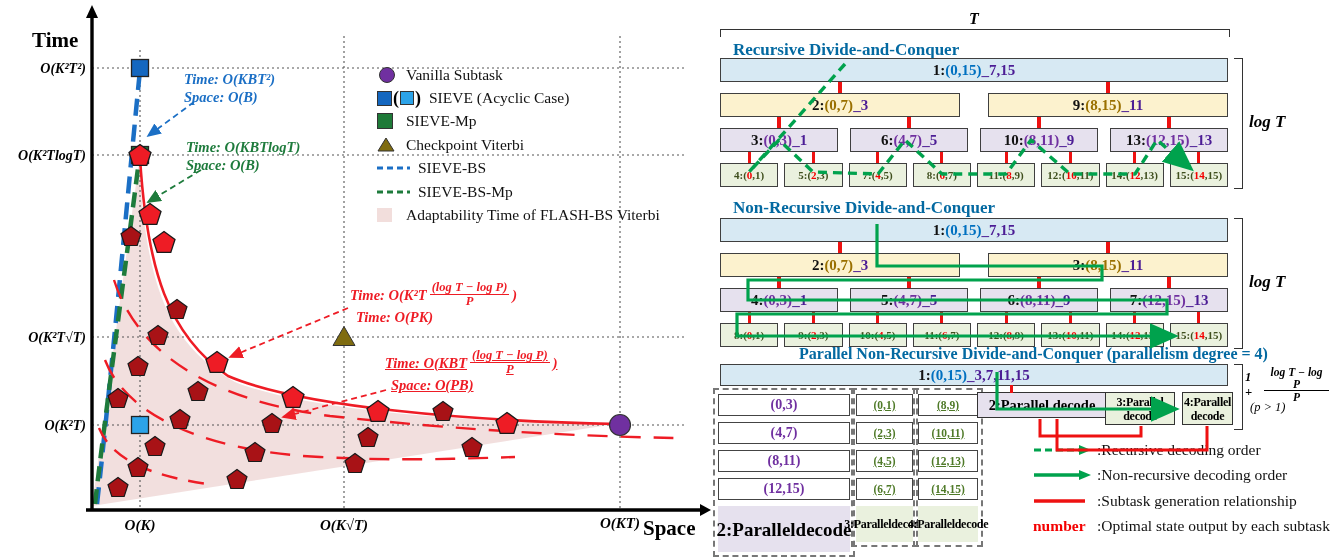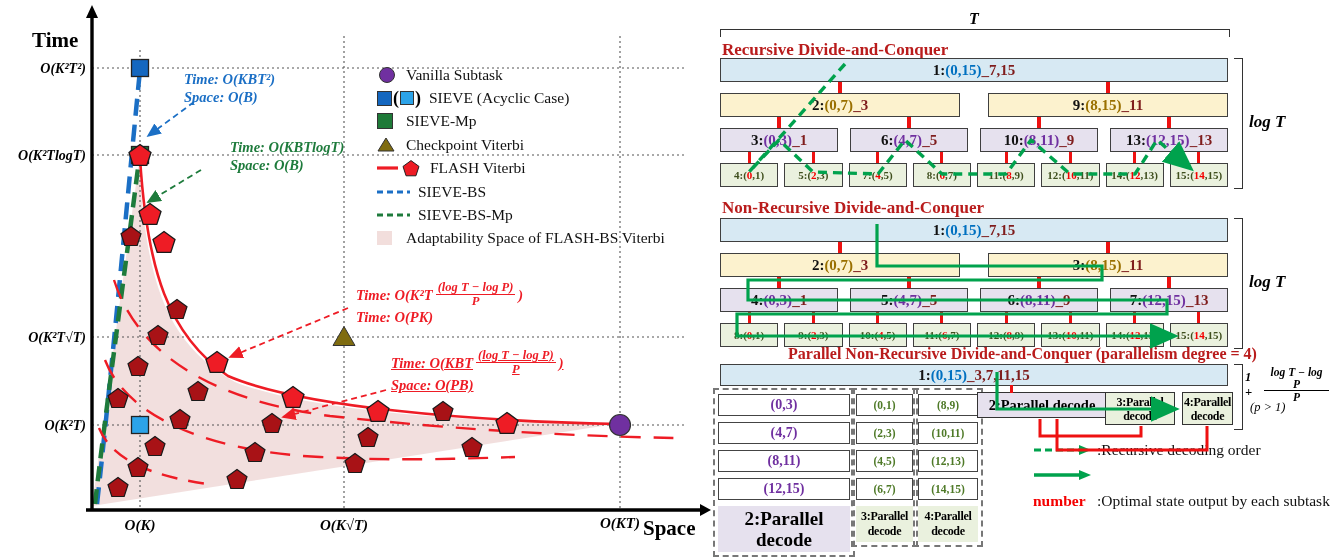--- a/index.html
+++ b/index.html
@@ -1,59 +1,59 @@
 <!DOCTYPE html>
 <html><head>
 <meta charset="utf-8">
 <style>
   html,body{margin:0;padding:0;background:#fff;font-family:"Liberation Serif",serif;}
   #fig{position:relative;width:1332px;height:560px;background:#fff;overflow:hidden;}
   svg text{font-family:"Liberation Serif",serif;}
 
   
   .ann{position:absolute;font-weight:bold;font-style:italic;font-size:14.5px;line-height:18px;white-space:nowrap;z-index:4;}
-  .ann .fline{display:flex;align-items:center;margin-left:6px;}
+  .ann .fline{display:flex;align-items:center;}
   .frac{display:inline-block;text-align:center;margin:0 3px;line-height:1.05;}
   .frac .num{display:block;font-size:12.5px;border-bottom:1.6px solid currentColor;padding:0 2px;}
   .frac .den{display:block;font-size:12.5px;}
   .c-blueann{color:#1B6FC5;} .c-greenann{color:#1E7B3C;} .c-redann{color:#EE1C25;}
 
   
   #legend{position:absolute;left:377px;top:63px;z-index:4;}
   .lrow{display:flex;align-items:center;height:23.4px;}
   .lrow .lic{display:inline-flex;align-items:center;margin-right:7px;}
   .lrow .llabel{font-size:15.5px;color:#111;white-space:nowrap;}
   .sq{display:inline-block;width:13px;height:13px;border:1px solid #333;}
   .par{font-size:18px;font-weight:bold;margin:0 1px;line-height:13px;}
 
   
   #panel{position:absolute;left:712px;top:0;width:620px;height:560px;}
-  .sectitle{position:absolute;font-weight:bold;font-size:17px;color:#b91c1c;white-space:nowrap;z-index:2;}
+  .sectitle{position:absolute;font-weight:bold;font-size:17px;color:#0369a1;white-space:nowrap;z-index:2;margin-left:11px;}
   .tbracket{position:absolute;height:7px;border:1.6px solid #333;border-bottom:none;z-index:1;}
   .rbracket{position:absolute;width:8px;border:1.7px solid #333;border-left:none;z-index:1;}
   .tlabel{position:absolute;font-weight:bold;font-style:italic;font-size:16px;text-align:center;z-index:2;}
   .logt{position:absolute;font-weight:bold;font-size:17px;white-space:nowrap;z-index:2;}
   .logt i{font-style:italic;}
 
   .rows{position:absolute;left:8px;width:508px;z-index:2;}
   .trow{display:flex;justify-content:space-between;margin-bottom:11px;height:24px;position:relative;}
   .tbox{flex:1;position:relative;border:1.4px solid #3f3f3f;display:flex;align-items:center;justify-content:center;
         font-weight:bold;font-size:15px;white-space:nowrap;box-sizing:border-box;}
   .tbox::before{content:"";position:absolute;top:-12.5px;left:calc(50% - 1.6px);width:3.2px;height:11px;background:#EE1111;}
   .trow.root .tbox::before,.tbox.noTick::before{display:none;}
   .tbox.leaf{font-size:11px;color:#3F4F1E;}
-  .tbox .nid{color:#111;} .tbox .out{color:#7f1d1d;} .tbox .ra{color:#F40000;}
+  .tbox .nid{color:#111;} .tbox .out{color:#4c1d95;} .tbox .ra{color:#F40000;}
 
   
   #proot{position:absolute;left:8px;top:364px;width:508px;height:22px;z-index:2;}
   .pcol{position:absolute;top:388px;border:2px dashed #777;padding:4px 3px 3px 3px;z-index:2;background:transparent;}
   .pbox{height:20px;margin-bottom:6px;border:1.5px solid #444;background:#fff;display:flex;align-items:center;justify-content:center;
         font-weight:bold;font-size:14px;white-space:nowrap;}
-  .pcol.small .pbox{font-size:11.5px;}
-  .pfooter{display:flex;flex-direction:column;align-items:center;justify-content:center;font-weight:bold;text-align:center;}
+  .pcol.small .pbox{font-size:11.5px;text-decoration:underline;}
+  .pfooter{display:flex;align-items:center;justify-content:center;font-weight:bold;text-align:center;}
   .pfooter.f-big{font-size:19px;line-height:21px;height:46px;background:#E6E1EE;}
   .pfooter.f-small{font-size:12px;line-height:15px;height:36px;background:#EAF1DE;letter-spacing:-0.3px;}
   .topbox{position:absolute;border:1.6px solid #333;display:flex;align-items:center;justify-content:center;
           font-weight:bold;z-index:3;box-sizing:border-box;}
   #pbox2{left:265px;top:392px;width:130px;height:26px;background:#E6E1EE;font-size:14.5px;}
   #pbox3{left:393px;top:392px;width:70px;height:33px;background:#EAF1DE;font-size:12px;flex-direction:column;line-height:14px;letter-spacing:-0.3px;}
   #pbox4{left:470px;top:392px;width:51px;height:33px;background:#EAF1DE;font-size:12px;flex-direction:column;line-height:14px;letter-spacing:-0.3px;}
   .b3label{position:absolute;left:533px;top:366px;display:flex;align-items:center;font-style:italic;font-weight:bold;font-size:12.5px;z-index:2;}
   .b3label .frac .num,.b3label .frac .den{font-size:11.5px;}
   .b3cond{position:absolute;left:538px;top:400px;font-style:italic;font-size:12.5px;z-index:2;}
@@ -166,21 +166,21 @@
       <text x="140" y="530">O(K)</text>
       <text x="344" y="530">O(K√T)</text>
       <text x="620" y="528">O(KT)</text>
     </g>
   </svg>
 
   <div class="ann c-blueann" style="left:184px;top:70px;">
     <div>Time: O(KBT²)</div>
     <div>Space: O(B)</div>
   </div>
-  <div class="ann c-greenann" style="left:186px;top:138px;margin-left:44px;">
+  <div class="ann c-greenann" style="left:186px;top:138px;">
     <div>Time: O(KBTlogT)</div>
     <div>Space: O(B)</div>
   </div>
   <div class="ann c-redann" style="left:350px;top:281px;">
     <div class="fline">
         <span>Time: O(K²T</span>
         <span class="frac">
           <span class="num">(log T − log P)</span>
           <span class="den">P</span>
         </span>
@@ -227,48 +227,39 @@
     <div class="lrow">
       <span class="lic">
           <svg width="22" height="16">
             <polygon points="9,1 17,14 1,14" fill="#7F6C10" stroke="#333"></polygon>
           </svg>
         </span>
       <span class="llabel">Checkpoint Viterbi</span>
     </div>
     <div class="lrow">
       <span class="lic">
-          <svg width="46" height="20">
-            <line x1="0" y1="10" x2="21" y2="10" stroke="#EE1C25" stroke-width="3.2"></line>
-            <use href="#pent" transform="translate(34,11) scale(0.8)" fill="#EE1C25"></use>
-          </svg>
-        </span>
-      <span class="llabel">FLASH Viterbi</span>
-    </div>
-    <div class="lrow">
-      <span class="lic">
           <svg width="34" height="14">
             <line x1="0" y1="7" x2="33" y2="7" stroke="#1B6FC5" stroke-width="2.8" stroke-dasharray="6,4"></line>
           </svg>
         </span>
       <span class="llabel">SIEVE-BS</span>
     </div>
     <div class="lrow">
       <span class="lic">
           <svg width="34" height="14">
             <line x1="0" y1="7" x2="33" y2="7" stroke="#1E7B3C" stroke-width="2.8" stroke-dasharray="6,4"></line>
           </svg>
         </span>
       <span class="llabel">SIEVE-BS-Mp</span>
     </div>
     <div class="lrow">
       <span class="lic" style="width:22px;">
           <span style="display:inline-block;width:15px;height:14px;background:#F2DEDC;"></span>
         </span>
-      <span class="llabel">Adaptability Space of FLASH-BS Viterbi</span>
+      <span class="llabel">Adaptability Time of FLASH-BS Viterbi</span>
     </div>
   </div>
 
   <div id="panel">
 
     <div class="tlabel" style="left:0;top:10px;width:524px;">T</div>
     <div class="tbracket" style="left:8px;top:29px;width:508px;"></div>
     <div class="sectitle" style="left:10px;top:40px;">Recursive Divide-and-Conquer</div>
     <div class="rows" style="top:58px;">
         <div class="trow root" style="gap: 0px;">
@@ -569,20 +560,29 @@
         </span>
       <span class="olabel">:Recursive decoding order</span>
     </div>
     <div class="orow">
       <span class="oic">
           <svg width="60" height="12">
             <line x1="1" y1="6" x2="46" y2="6" stroke="#00A24D" stroke-width="3.4"></line>
             <polygon points="46,1 58,6 46,11" fill="#00A24D"></polygon>
           </svg>
         </span>
+      <span class="olabel">:Non-recursive decoding order</span>
+    </div>
+    <div class="orow">
+      <span class="oic">
+          <svg width="60" height="12">
+            <line x1="1" y1="6" x2="52" y2="6" stroke="#EE1111" stroke-width="3.4"></line>
+          </svg>
+        </span>
+      <span class="olabel">:Subtask generation relationship</span>
     </div>
     <div class="orow">
       <span class="oic">
           <span class="numred">number</span>
         </span>
       <span class="olabel">:Optimal state output by each subtask</span>
     </div>
   </div>
 
 </div>

